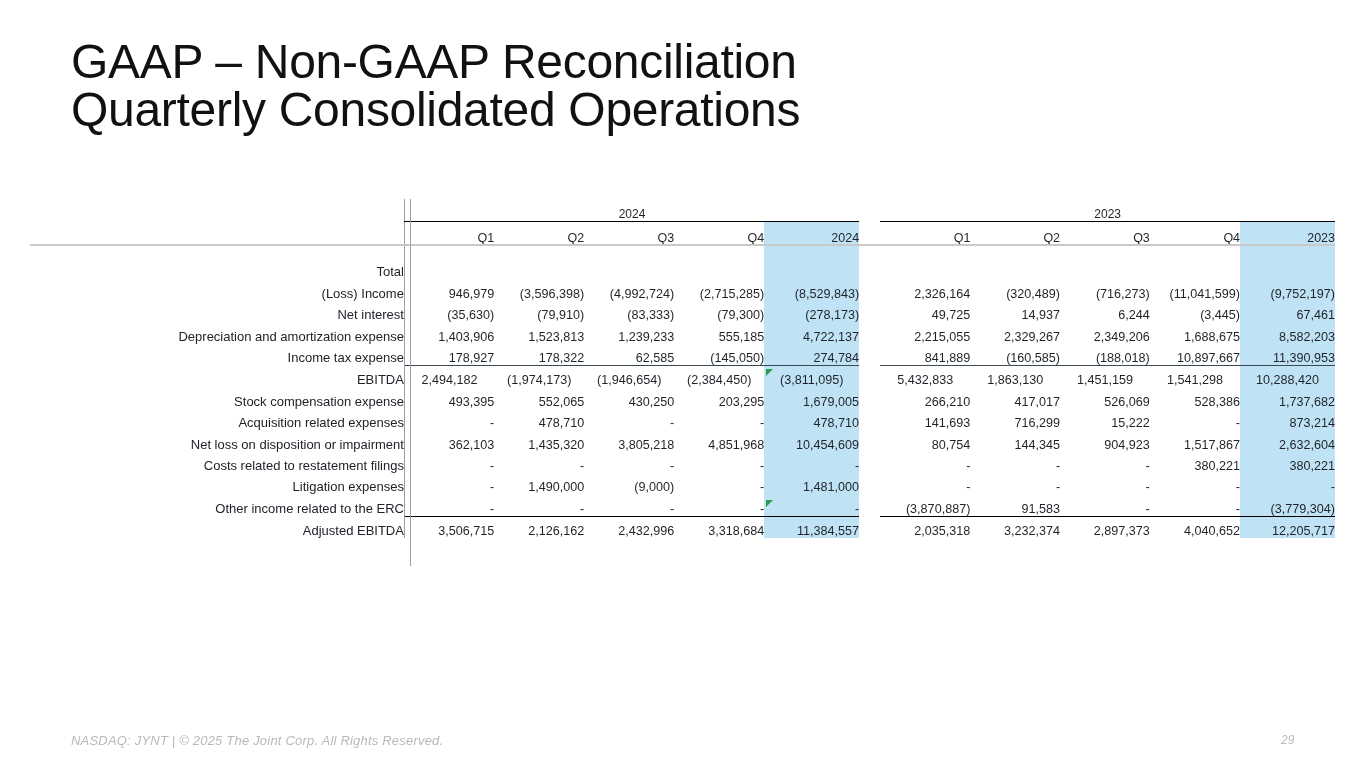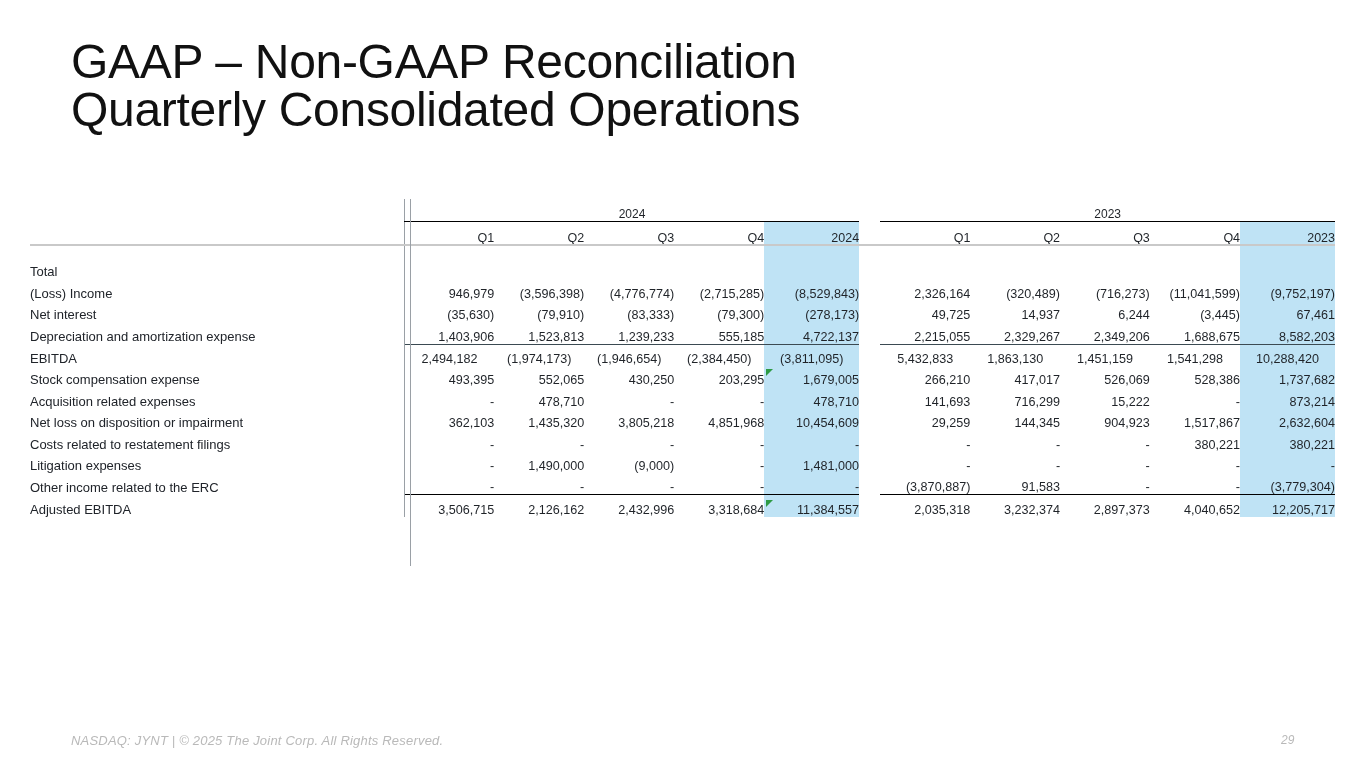--- a/index.html
+++ b/index.html
@@ -69,21 +69,21 @@
     height: 23px;
     padding-bottom: 1px;
   }
   tr.qhead-row td { border-bottom: 1px solid #c9c9c9; }
 
   td.leftrule { border-left: 1px solid #9aa0a6; }
 
   
   tr.data-row td { height: 21.4px; }
   td.rowlabel {
-    text-align: left;
+    text-align: right;
     padding-left: 10px;
     font-size: 13px;
     color: #20242a;
   }
   td.rowlabel.bold { font-weight: bold; }
   td.num {
     text-align: right;
     padding-right: 7px;
     font-size: 12.6px;
     font-variant-numeric: tabular-nums;
@@ -219,21 +219,21 @@
       <td></td>
       <td></td>
       <td></td>
       <td></td>
       <td class="hl"></td>
     </tr>
   <tr class="data-row">
         <td class="rowlabel">(Loss) Income</td>
         <td class="num leftrule">946,979</td>
         <td class="num">(3,596,398)</td>
-        <td class="num">(4,776,774)</td>
+        <td class="num">(4,992,724)</td>
         <td class="num">(2,715,285)</td>
         <td class="num hl">(8,529,843)</td>
         <td></td>
         <td class="num">2,326,164</td>
         <td class="num">(320,489)</td>
         <td class="num">(716,273)</td>
         <td class="num">(11,041,599)</td>
         <td class="num hl">(9,752,197)</td>
       </tr>
       <tr class="data-row">
@@ -256,20 +256,34 @@
         <td class="num">1,523,813</td>
         <td class="num">1,239,233</td>
         <td class="num">555,185</td>
         <td class="num hl">4,722,137</td>
         <td></td>
         <td class="num">2,215,055</td>
         <td class="num">2,329,267</td>
         <td class="num">2,349,206</td>
         <td class="num">1,688,675</td>
         <td class="num hl">8,582,203</td>
+      </tr>
+      <tr class="data-row">
+        <td class="rowlabel">Income tax expense</td>
+        <td class="num leftrule">178,927</td>
+        <td class="num">178,322</td>
+        <td class="num">62,585</td>
+        <td class="num">(145,050)</td>
+        <td class="num hl">274,784</td>
+        <td></td>
+        <td class="num">841,889</td>
+        <td class="num">(160,585)</td>
+        <td class="num">(188,018)</td>
+        <td class="num">10,897,667</td>
+        <td class="num hl">11,390,953</td>
       </tr>
       <tr class="data-row sub-top">
         <td class="rowlabel">EBITDA</td>
         <td class="num leftrule">2,494,182</td>
         <td class="num">(1,974,173)</td>
         <td class="num">(1,946,654)</td>
         <td class="num">(2,384,450)</td>
         <td class="num hl">(3,811,095)</td>
         <td></td>
         <td class="num">5,432,833</td>
@@ -307,21 +321,21 @@
         <td class="num hl">873,214</td>
       </tr>
       <tr class="data-row">
         <td class="rowlabel">Net loss on disposition or impairment</td>
         <td class="num leftrule">362,103</td>
         <td class="num">1,435,320</td>
         <td class="num">3,805,218</td>
         <td class="num">4,851,968</td>
         <td class="num hl">10,454,609</td>
         <td></td>
-        <td class="num">29,259</td>
+        <td class="num">80,754</td>
         <td class="num">144,345</td>
         <td class="num">904,923</td>
         <td class="num">1,517,867</td>
         <td class="num hl">2,632,604</td>
       </tr>
       <tr class="data-row">
         <td class="rowlabel">Costs related to restatement filings</td>
         <td class="num leftrule">-</td>
         <td class="num">-</td>
         <td class="num">-</td>

